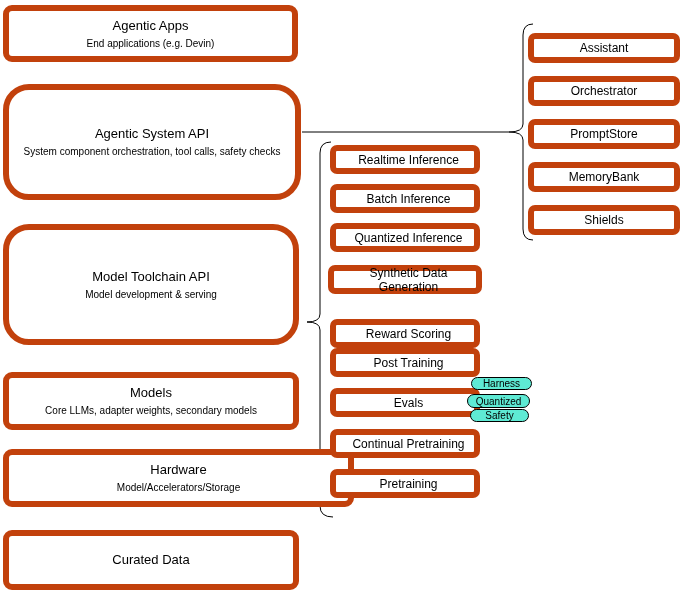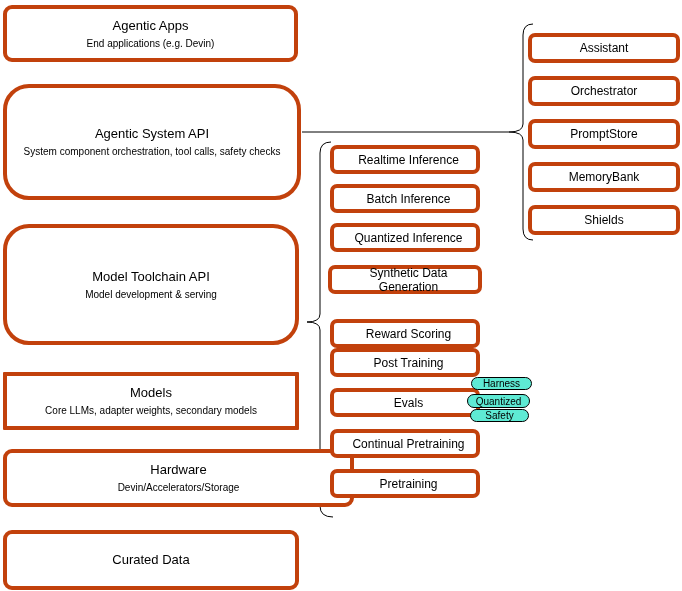--- a/index.html
+++ b/index.html
@@ -19,34 +19,34 @@
   .connectors {
     position: absolute;
     left: 0; top: 0;
     width: 682px; height: 591px;
     pointer-events: none;
   }
   .node {
     position: absolute;
     box-sizing: border-box;
     background: #ffffff;
-    border: 4px solid #c2410c;
+    border: 6px solid #c2410c;
     display: flex;
     flex-direction: column;
     align-items: center;
     justify-content: center;
     text-align: center;
   }
   
   .lb .title { font-size: 13px; line-height: 16px; }
   .lb .subtitle { font-size: 10px; line-height: 13px; margin-top: 3px; white-space: nowrap; }
   .lb0 { left: 3px;  top: 5px;   width: 295px; height: 57px;  border-radius: 9px; }
   .lb1 { left: 3px;  top: 84px;  width: 298px; height: 116px; border-radius: 26px; }
   .lb2 { left: 3px;  top: 224px; width: 296px; height: 121px; border-radius: 26px; }
-  .lb3 { left: 3px;  top: 372px; width: 296px; height: 58px;  border-radius: 1px; }
+  .lb3 { left: 3px;  top: 372px; width: 296px; height: 58px;  border-radius: 9px; }
   .lb4 { left: 3px;  top: 449px; width: 351px; height: 58px;  border-radius: 9px; }
   .lb5 { left: 3px;  top: 530px; width: 296px; height: 60px;  border-radius: 9px; }
   
   .mb {
     left: 330px; width: 150px; height: 29px;
     border-radius: 7px; font-size: 12px; padding-left: 7px;
   }
   .mb0 { top: 145px; }
   .mb1 { top: 184px; }
   .mb2 { top: 223px; }
@@ -105,21 +105,21 @@
   <div class="node lb lb2">
     <div class="title">Model Toolchain API</div>
     <div class="subtitle">Model development &amp; serving</div>
   </div>
   <div class="node lb lb3">
     <div class="title">Models</div>
     <div class="subtitle">Core LLMs, adapter weights, secondary models</div>
   </div>
   <div class="node lb lb4">
     <div class="title">Hardware</div>
-    <div class="subtitle">Devin/Accelerators/Storage</div>
+    <div class="subtitle">Model/Accelerators/Storage</div>
   </div>
   <div class="node lb lb5">
     <div class="title">Curated Data</div>
   </div>
 
   <div class="node mb mb0">Realtime Inference</div>
   <div class="node mb mb1">Batch Inference</div>
   <div class="node mb mb2">Quantized Inference</div>
   <div class="node mb mb3">Synthetic Data Generation</div>
   <div class="node mb mb4">Reward Scoring</div>

